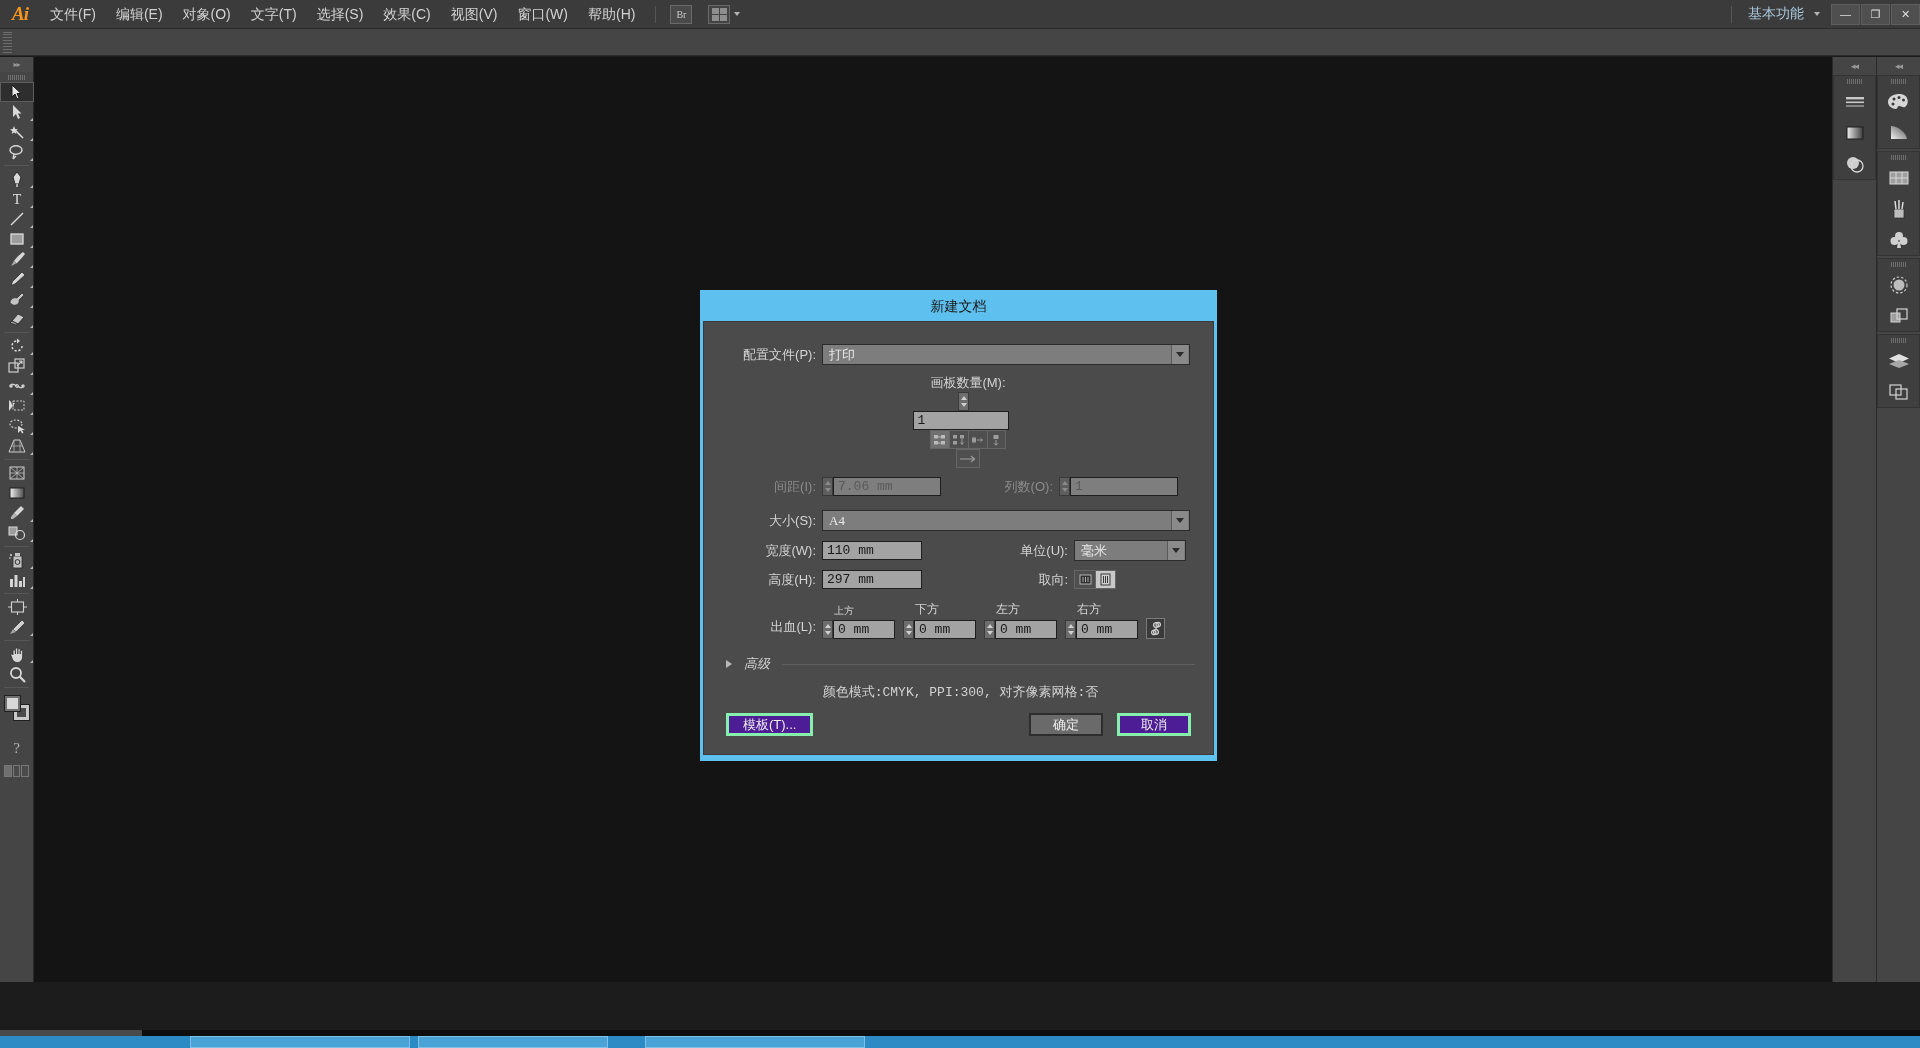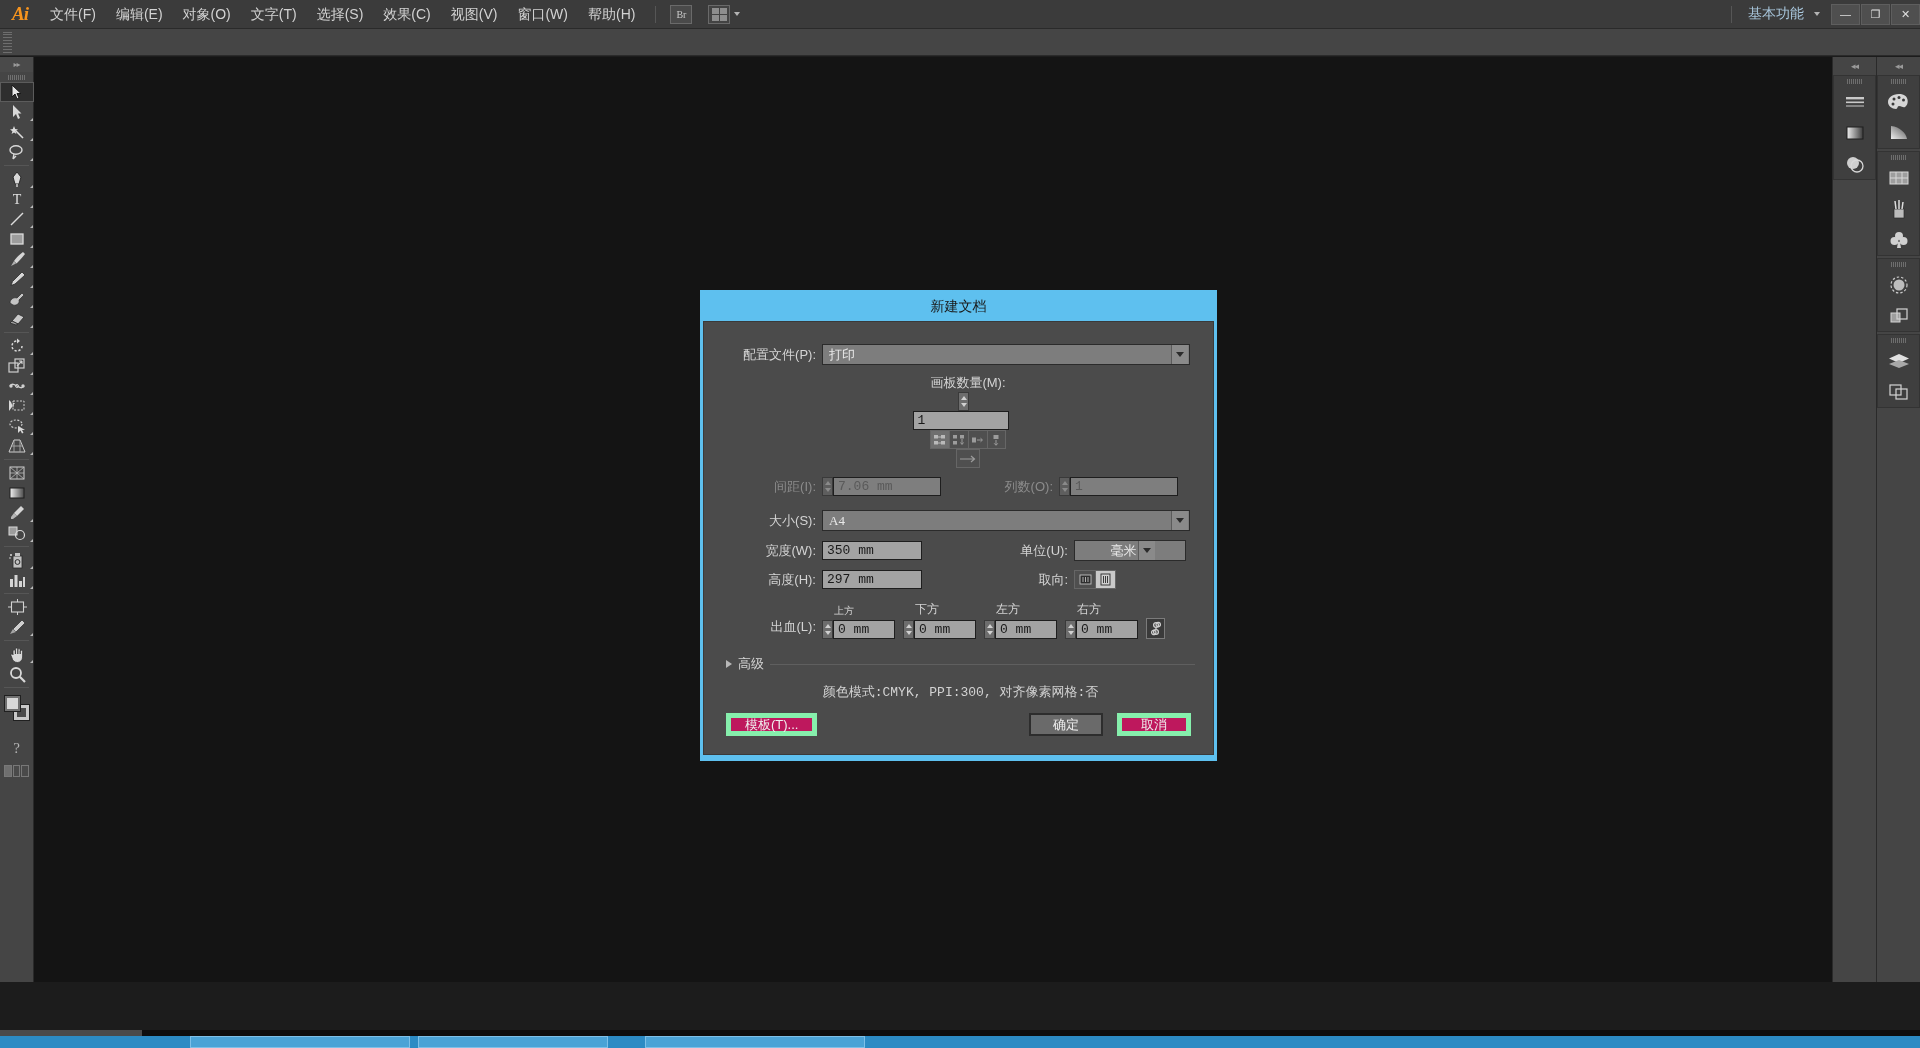--- a/index.html
+++ b/index.html
@@ -182,30 +182,30 @@
   .stepper.dim .tri-dn-s { border-top-color:#8a8a8a; }
   .iconbtn {
     width: 19px; height: 19px; background: #4f4f4f; border: 1px solid #666;
     display: flex; align-items: center; justify-content: center;
   }
   .iconbtn.sel { background: #6f6f6f; }
   .iconbtn.on { background: #c9c9c9; }
   .grp { display: flex; }
   .grp .iconbtn { border-right-width: 0; }
   .grp .iconbtn:last-child { border-right-width: 1px; }
-  .adv-row { display:flex; align-items:center; gap:6px; margin-top: 6px; }
+  .adv-row { display:flex; align-items:center; gap:12px; margin-top: 6px; font-style: italic; }
   .tri-right { width:0;height:0;border-top:4px solid transparent;border-bottom:4px solid transparent;border-left:6px solid #b8b8b8; }
   .hr-line { flex: 1; height: 1px; background: #5f5f5f; }
   .summary { text-align: center; color: #d2d2d2; font-size: 13px; margin-top: 10px;
              font-family: "Liberation Mono", monospace; }
   .dlg-footer {
     position: absolute; left: 22px; right: 22px; bottom: 18px; display: flex; align-items: center;
   }
   .btn {
-    background: #be185d; border: 5px solid #86efac; color: #efefef; font-size: 13px;
+    background: #4c1d95; border: 3px solid #86efac; color: #efefef; font-size: 13px;
     height: 23px; padding: 0 14px; display: flex; align-items: center; justify-content: center;
     font-family: "Liberation Sans", sans-serif;
   }
   .btn.default { border: 2px solid #2d2d2d; background: #6a6a6a; }
   .btn-wide { min-width: 74px; }
 
   
   .taskbar {
     position: absolute; bottom: 0; left: 0; width: 1920px; height: 12px;
     background: #2c8bc4;
@@ -748,23 +748,23 @@
         <div class="combo" style="margin-left:6px;width:368px;">
           <span style="font-family:Liberation Serif, serif;">A4</span>
           <span class="combo-arrow">
               <span class="tri-down"></span>
             </span>
         </div>
       </div>
 
       <div class="row" style="margin-bottom:9px;">
         <div class="lbl" style="width:90px;">宽度(W):</div>
-        <div class="fld" style="margin-left:6px;width:100px;">350 mm</div>
+        <div class="fld" style="margin-left:6px;width:100px;">110 mm</div>
         <div class="lbl" style="width:96px;margin-left:50px;">单位(U):</div>
-        <div class="combo" style="margin-left:6px;width:112px;justify-content:center;">
+        <div class="combo" style="margin-left:6px;width:112px;">
           <span>毫米</span>
           <span class="combo-arrow">
               <span class="tri-down"></span>
             </span>
         </div>
       </div>
 
       <div class="row" style="margin-bottom:12px;">
         <div class="lbl" style="width:90px;">高度(H):</div>
         <div class="fld" style="margin-left:6px;width:100px;">297 mm</div>

